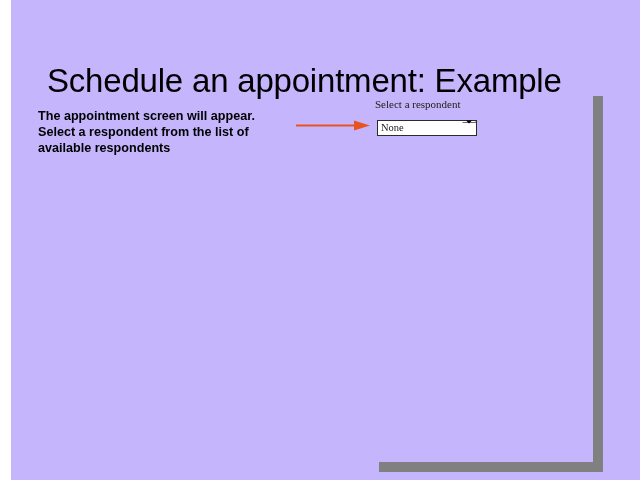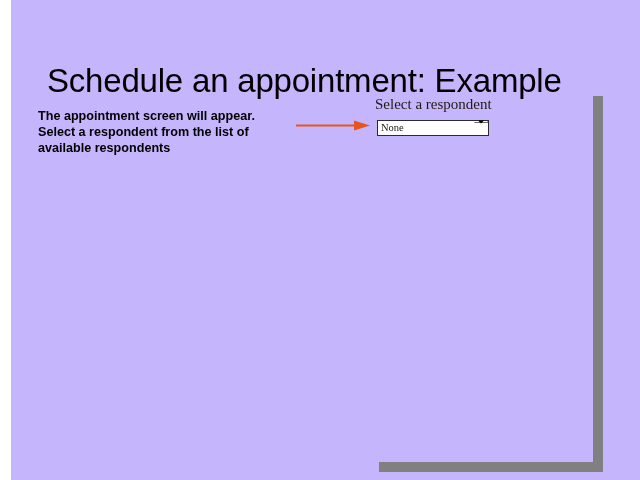--- a/index.html
+++ b/index.html
@@ -56,32 +56,32 @@
     top: 96px;
     width: 222px;
     height: 50px;
   }
 
   #field-label {
     position: absolute;
     left: 2px;
     top: 2px;
     font-family: "Liberation Serif", serif;
-    font-size: 15px;
+    font-size: 11px;
     line-height: 12px;
     color: #241a12;
     white-space: nowrap;
   }
 
   
   #respondent-combobox {
     position: absolute;
     left: 4px;
     top: 24px;
-    width: 112px;
+    width: 100px;
     height: 16px;
     background: #ffffff;
     border: 1px solid #2b2b2b;
     box-sizing: border-box;
     display: flex;
     align-items: flex-start;
   }
   #combobox-value {
     flex: 1 1 auto;
     font-family: "Liberation Serif", serif;

